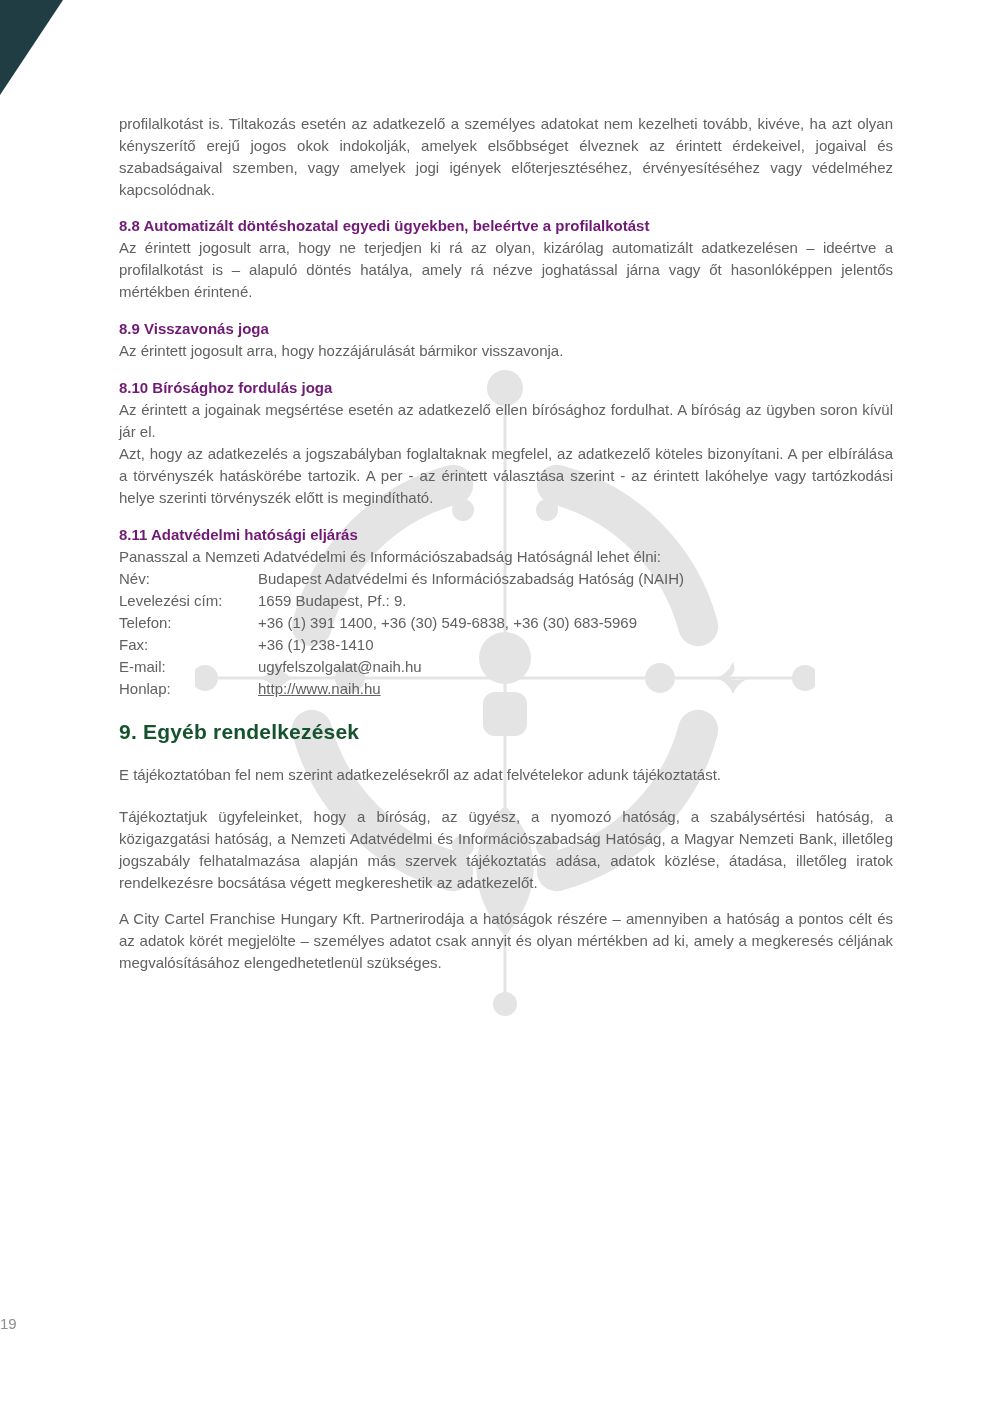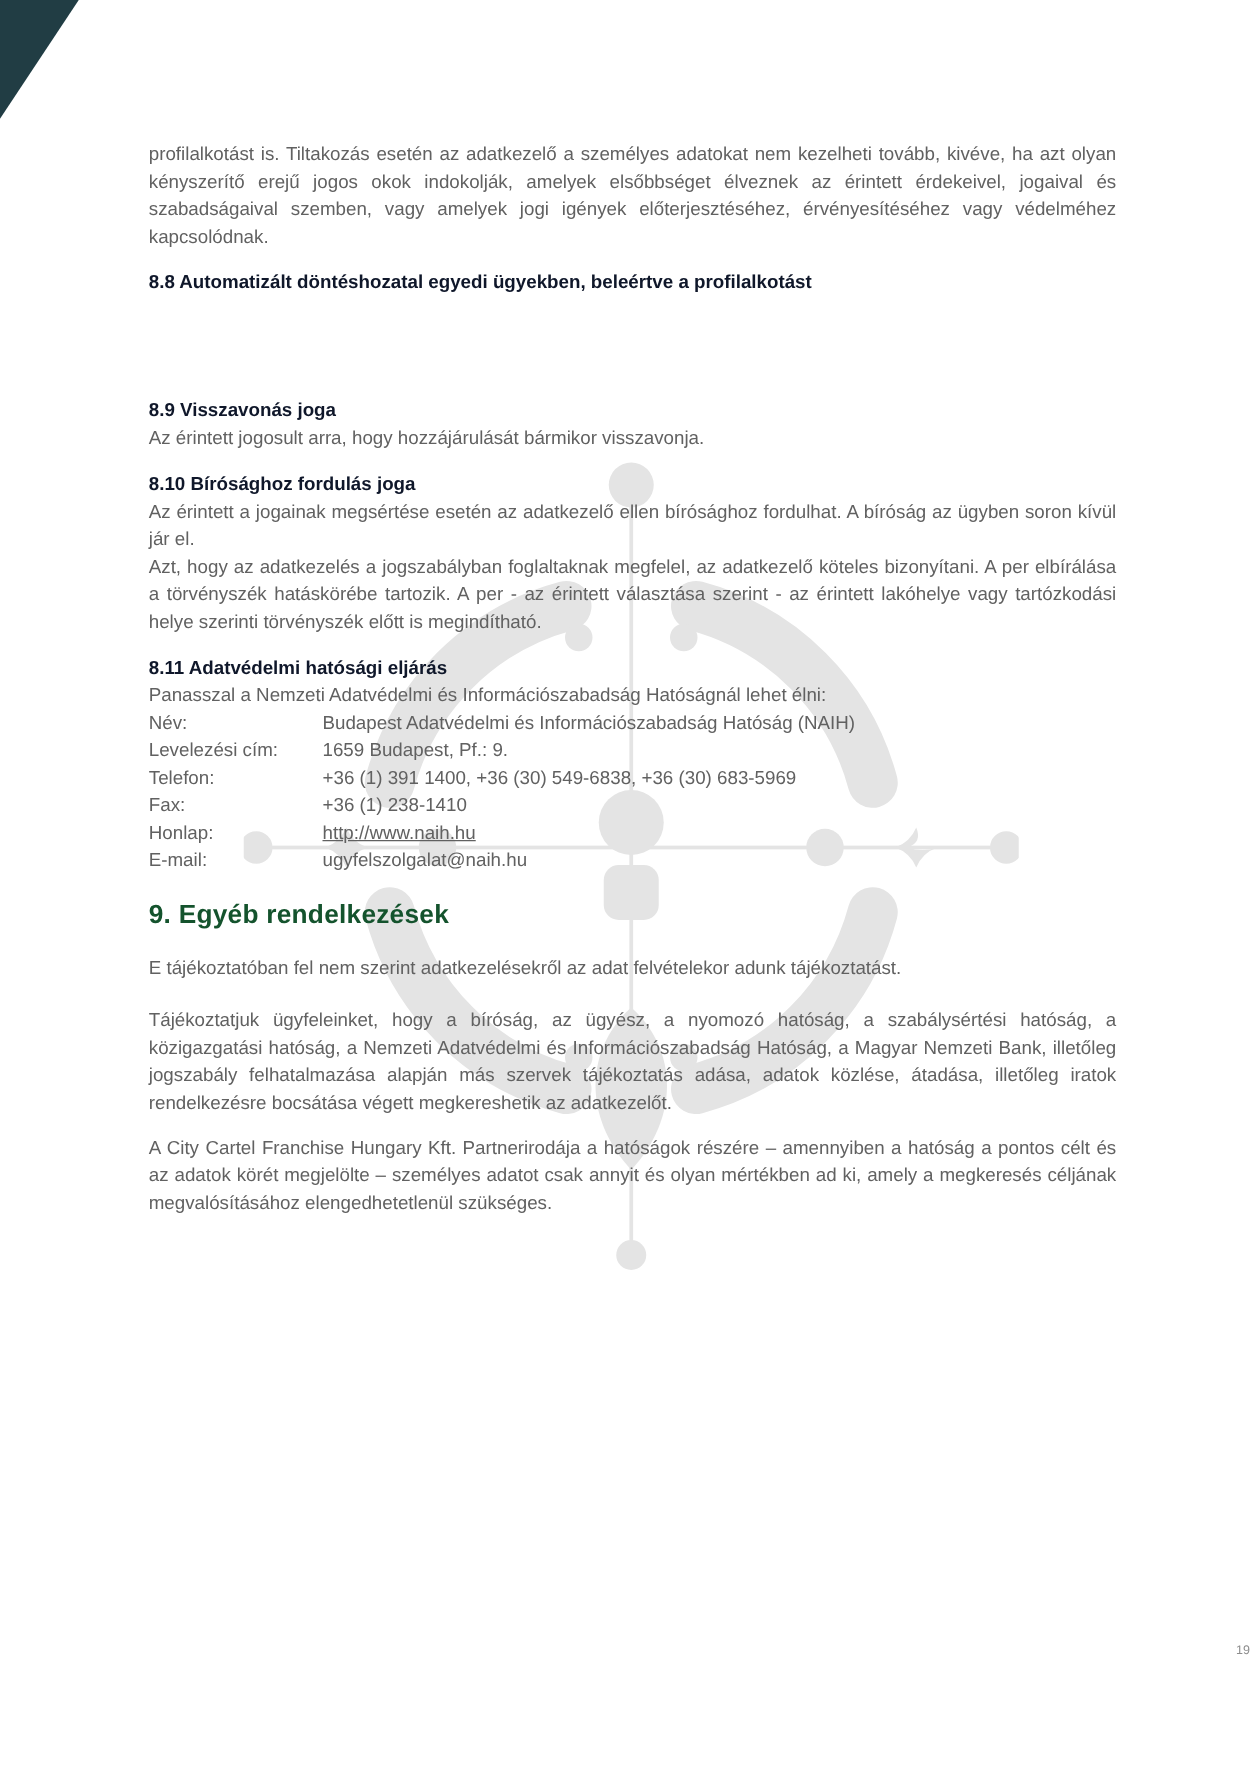--- a/index.html
+++ b/index.html
@@ -26,32 +26,32 @@
   .content{
     position:absolute;left:119px;top:0;width:778px;height:1414px;z-index:1;
   }
   .blk{position:absolute;left:0;right:4px;margin:0;}
   p.body{
     font-size:15px;line-height:22px;color:#616161;
     margin:0;
   }
   .just{text-align:justify;}
   h2.sec{
-    font-size:15px;line-height:22px;color:#0f172a;font-weight:bold;margin:0;
+    font-size:15px;line-height:22px;color:#701a75;font-weight:bold;margin:0;
   }
   h1.big{
     font-size:21px;line-height:28px;color:#14532d;font-weight:800;margin:0;letter-spacing:0.2px;
   }
   .crow{display:flex;height:22px;font-size:15px;line-height:22px;color:#616161;}
   .clabel{flex:0 0 139px;}
   .cvalue{flex:1 1 auto;white-space:nowrap;}
   .cvalue.link{text-decoration:underline;}
   .pagenum{
     position:absolute;left:0;right:0;top:1315px;z-index:1;
-    text-align:right;font-size:10px;color:#8d8d8d;
+    text-align:left;font-size:15px;color:#8d8d8d;
   }
 </style>
 </head>
 <body>
 
 <div class="page">
 
   <div class="corner"></div>
 
   <svg class="watermark" viewBox="0 0 620 650" aria-hidden="true">
@@ -87,20 +87,21 @@
       <circle cx="268" cy="478" r="11"></circle>
       <circle cx="352" cy="478" r="11"></circle>
     </g>
   </svg>
 
   <div class="content">
 
     <p class="blk body just" style="top:113px">profilalkotást is. Tiltakozás esetén az adatkezelő a személyes adatokat nem kezelheti tovább, kivéve, ha azt olyan kényszerítő erejű jogos okok indokolják, amelyek elsőbbséget élveznek az érintett érdekeivel, jogaival és szabadságaival szemben, vagy amelyek jogi igények előterjesztéséhez, érvényesítéséhez vagy védelméhez kapcsolódnak.</p>
 
     <h2 class="blk sec" style="top:215px">8.8 Automatizált döntéshozatal egyedi ügyekben, beleértve a profilalkotást</h2>
+    <p class="blk body just" style="top:237px">Az érintett jogosult arra, hogy ne terjedjen ki rá az olyan, kizárólag automatizált adatkezelésen – ideértve a profilalkotást is – alapuló döntés hatálya, amely rá nézve joghatással járna vagy őt hasonlóképpen jelentős mértékben érintené.</p>
 
     <h2 class="blk sec" style="top:318px">8.9 Visszavonás joga</h2>
     <p class="blk body" style="top:340px">Az érintett jogosult arra, hogy hozzájárulását bármikor visszavonja.</p>
 
     <h2 class="blk sec" style="top:377px">8.10 Bírósághoz fordulás joga</h2>
     <p class="blk body just" style="top:399px">Az érintett a jogainak megsértése esetén az adatkezelő ellen bírósághoz fordulhat. A bíróság az ügyben soron kívül jár el.</p>
     <p class="blk body just" style="top:443px">Azt, hogy az adatkezelés a jogszabályban foglaltaknak megfelel, az adatkezelő köteles bizonyítani. A per elbírálása a törvényszék hatáskörébe tartozik. A per - az érintett választása szerint - az érintett lakóhelye vagy tartózkodási helye szerinti törvényszék előtt is megindítható.</p>
 
     <h2 class="blk sec" style="top:524px">8.11 Adatvédelmi hatósági eljárás</h2>
     <p class="blk body" style="top:546px">Panasszal a Nemzeti Adatvédelmi és Információszabadság Hatóságnál lehet élni:</p>
@@ -116,26 +117,26 @@
       </div>
       <div class="crow">
         <span class="clabel">Telefon:</span>
         <span class="cvalue">+36 (1) 391 1400, +36 (30) 549-6838, +36 (30) 683-5969</span>
       </div>
       <div class="crow">
         <span class="clabel">Fax:</span>
         <span class="cvalue">+36 (1) 238-1410</span>
       </div>
       <div class="crow">
+        <span class="clabel">E-mail:</span>
+        <span class="cvalue">ugyfelszolgalat@naih.hu</span>
+      </div>
+      <div class="crow">
         <span class="clabel">Honlap:</span>
         <span class="cvalue link">http://www.naih.hu</span>
-      </div>
-      <div class="crow">
-        <span class="clabel">E-mail:</span>
-        <span class="cvalue">ugyfelszolgalat@naih.hu</span>
       </div>
     </div>
 
     <h1 class="blk big" style="top:718px">9. Egyéb rendelkezések</h1>
 
     <p class="blk body" style="top:764px">E tájékoztatóban fel nem szerint adatkezelésekről az adat felvételekor adunk tájékoztatást.</p>
     <p class="blk body just" style="top:806px">Tájékoztatjuk ügyfeleinket, hogy a bíróság, az ügyész, a nyomozó hatóság, a szabálysértési hatóság, a közigazgatási hatóság, a Nemzeti Adatvédelmi és Információszabadság Hatóság, a Magyar Nemzeti Bank, illetőleg jogszabály felhatalmazása alapján más szervek tájékoztatás adása, adatok közlése, átadása, illetőleg iratok rendelkezésre bocsátása végett megkereshetik az adatkezelőt.</p>
     <p class="blk body just" style="top:908px">A City Cartel Franchise Hungary Kft. Partnerirodája a hatóságok részére – amennyiben a hatóság a pontos célt és az adatok körét megjelölte – személyes adatot csak annyit és olyan mértékben ad ki, amely a megkeresés céljának megvalósításához elengedhetetlenül szükséges.</p>
 
   </div>

